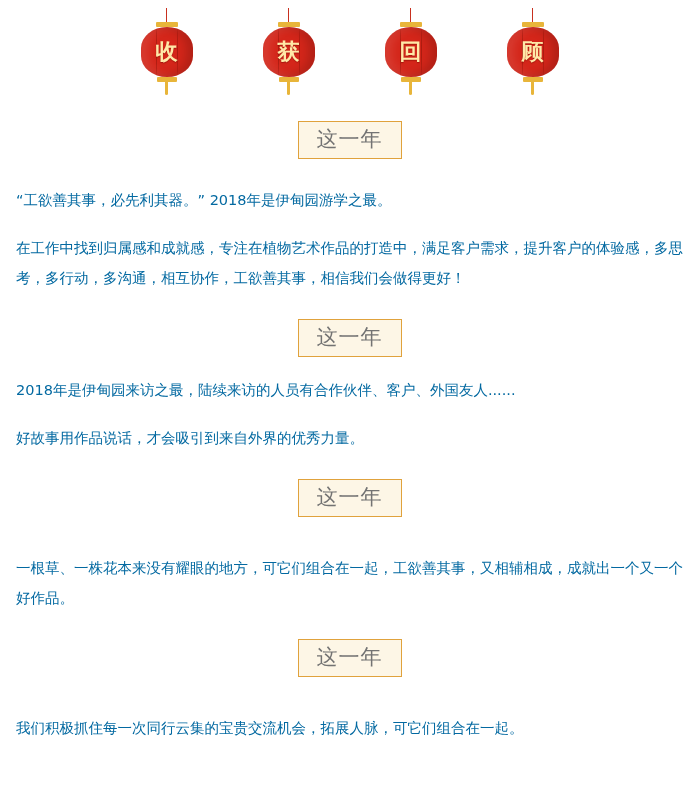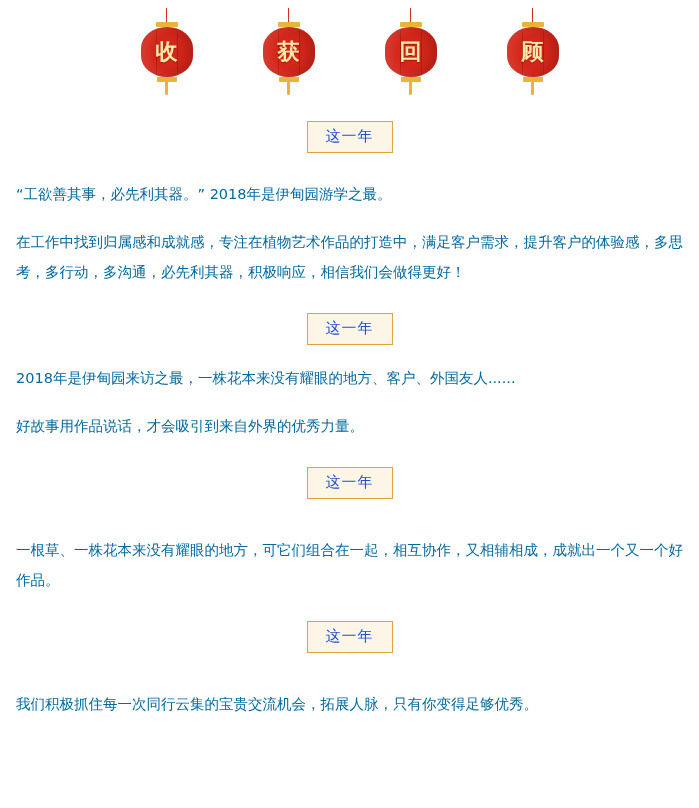--- a/index.html
+++ b/index.html
@@ -94,22 +94,22 @@
 
   
   .badge-wrap {
     display: flex;
     justify-content: center;
   }
   .badge {
     display: inline-block;
     border: 1px solid #e0a23c;
     background: #fdf6e6;
-    color: #1d4ed8;
-    font-size: 15px;
+    color: #737373;
+    font-size: 21px;
     line-height: 1;
     padding: 7px 18px 8px;
     letter-spacing: 1px;
     font-family: "DejaVu Sans", sans-serif;
   }
 
   
   .content {
     padding: 0 12px;
   }
@@ -173,46 +173,46 @@
   <div class="content">
 
     <div class="gap-m"></div>
 
     <div class="badge-wrap">
       <span class="badge">这一年</span>
     </div>
     <div class="gap-m"></div>
     <p class="para">“工欲善其事，必先利其器。” 2018年是伊甸园游学之最。</p>
     <div class="gap-s"></div>
-    <p class="para">在工作中找到归属感和成就感，专注在植物艺术作品的打造中，满足客户需求，提升客户的体验感，多思考，多行动，多沟通，必先利其器，积极响应，相信我们会做得更好！</p>
-
-    <div class="gap-m"></div>
-
-    <div class="badge-wrap">
-      <span class="badge">这一年</span>
-    </div>
-    <div class="gap-s"></div>
-    <p class="para">2018年是伊甸园来访之最，一株花本来没有耀眼的地方、客户、外国友人......</p>
+    <p class="para">在工作中找到归属感和成就感，专注在植物艺术作品的打造中，满足客户需求，提升客户的体验感，多思考，多行动，多沟通，相互协作，工欲善其事，相信我们会做得更好！</p>
+
+    <div class="gap-m"></div>
+
+    <div class="badge-wrap">
+      <span class="badge">这一年</span>
+    </div>
+    <div class="gap-s"></div>
+    <p class="para">2018年是伊甸园来访之最，陆续来访的人员有合作伙伴、客户、外国友人......</p>
     <div class="gap-s"></div>
     <p class="para">好故事用作品说话，才会吸引到来自外界的优秀力量。</p>
 
     <div class="gap-m"></div>
 
     <div class="badge-wrap">
       <span class="badge">这一年</span>
     </div>
     <div class="gap-s"></div>
     <div class="gap-s"></div>
-    <p class="para">一根草、一株花本来没有耀眼的地方，可它们组合在一起，相互协作，又相辅相成，成就出一个又一个好作品。</p>
-
-    <div class="gap-m"></div>
-
-    <div class="badge-wrap">
-      <span class="badge">这一年</span>
-    </div>
-    <div class="gap-s"></div>
-    <div class="gap-s"></div>
-    <p class="para">我们积极抓住每一次同行云集的宝贵交流机会，拓展人脉，只有你变得足够优秀。</p>
+    <p class="para">一根草、一株花本来没有耀眼的地方，可它们组合在一起，工欲善其事，又相辅相成，成就出一个又一个好作品。</p>
+
+    <div class="gap-m"></div>
+
+    <div class="badge-wrap">
+      <span class="badge">这一年</span>
+    </div>
+    <div class="gap-s"></div>
+    <div class="gap-s"></div>
+    <p class="para">我们积极抓住每一次同行云集的宝贵交流机会，拓展人脉，可它们组合在一起。</p>
 
     <div class="gap-l"></div>
 
   </div>
 </div>
 
 </body></html>

